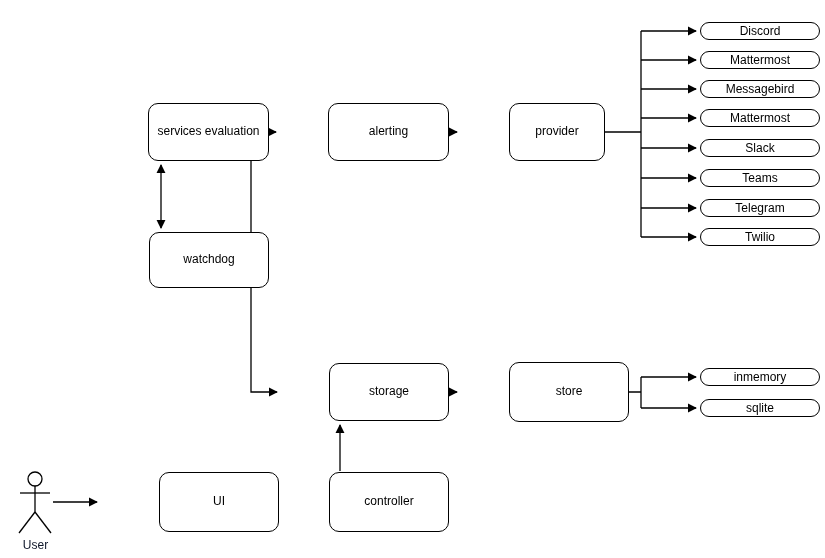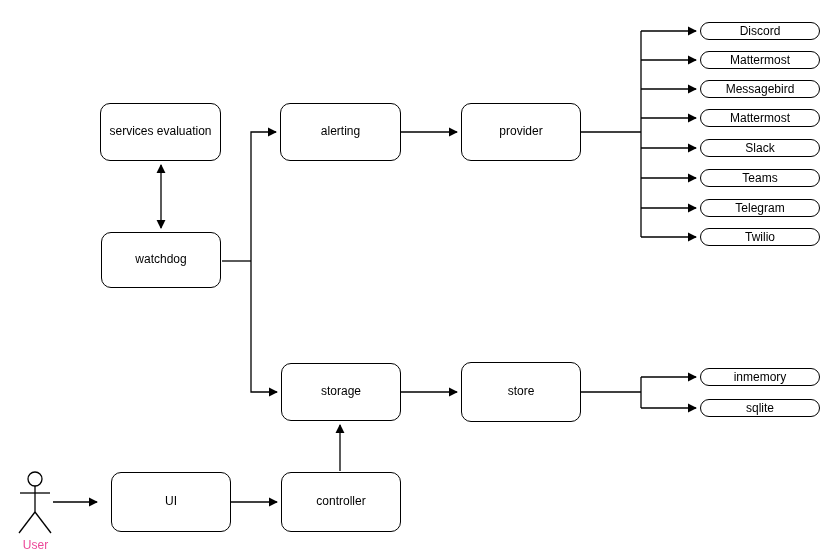--- a/index.html
+++ b/index.html
@@ -3,31 +3,31 @@
 <meta charset="utf-8">
 <style>
   html,body{margin:0;padding:0;}
   body{background:#ffffff;font-family:"Liberation Sans", sans-serif;}
   #canvas{position:relative;width:825px;height:558px;background:#ffffff;overflow:hidden;}
   #edges{position:absolute;left:0;top:0;width:825px;height:558px;}
   .node{
     position:absolute;box-sizing:border-box;
     background:#ffffff;border:1.3px solid #000000;border-radius:10px;
     display:flex;align-items:center;justify-content:center;
-    font-size:12px;color:#000000;text-align:center;line-height:1.1;
+    font-size:12px;color:#000000;text-align:center;line-height:1.1;margin-left:48px;
   }
   .tbox{
     position:absolute;box-sizing:border-box;left:700px;width:120px;height:18px;
     background:#ffffff;border:1.1px solid #000000;border-radius:9px;
     display:flex;align-items:center;justify-content:center;
     font-size:12px;color:#000000;
   }
   .actor-label{
     position:absolute;left:13px;top:538px;width:45px;
-    font-size:12px;color:#ec4899;text-align:center;
+    font-size:12px;color:#0f172a;text-align:center;
   }
 </style>
 </head>
 <body>
 
 <div id="canvas">
 
   <svg id="edges" viewBox="0 0 825 558" xmlns="http://www.w3.org/2000/svg" fill="none" stroke="#000000" stroke-width="1.3">
     <defs>
       <marker id="arrow" viewBox="0 0 10 10" refX="9" refY="5" markerWidth="7" markerHeight="7" orient="auto-start-reverse">
@@ -75,21 +75,21 @@
       <path d="M35,512 L51,533"></path>
     </g>
   </svg>
 
   <div class="node" style="left:100px;top:103px;width:121px;height:58px">services evaluation</div>
 
   <div class="node" style="left:101px;top:232px;width:120px;height:56px">watchdog</div>
 
   <div class="node" style="left:280px;top:103px;width:121px;height:58px">alerting</div>
 
-  <div class="node" style="left:461px;top:103px;width:120px;height:58px">provider</div>
+  <div class="node" style="left:461px;top:103px;width:96px;height:58px">provider</div>
 
   <div class="node" style="left:461px;top:362px;width:120px;height:60px">store</div>
 
   <div class="node" style="left:281px;top:363px;width:120px;height:58px">storage</div>
 
   <div class="node" style="left:111px;top:472px;width:120px;height:60px">UI</div>
 
   <div class="node" style="left:281px;top:472px;width:120px;height:60px">controller</div>
 
   <div class="tbox" style="top:22px">Discord</div>

